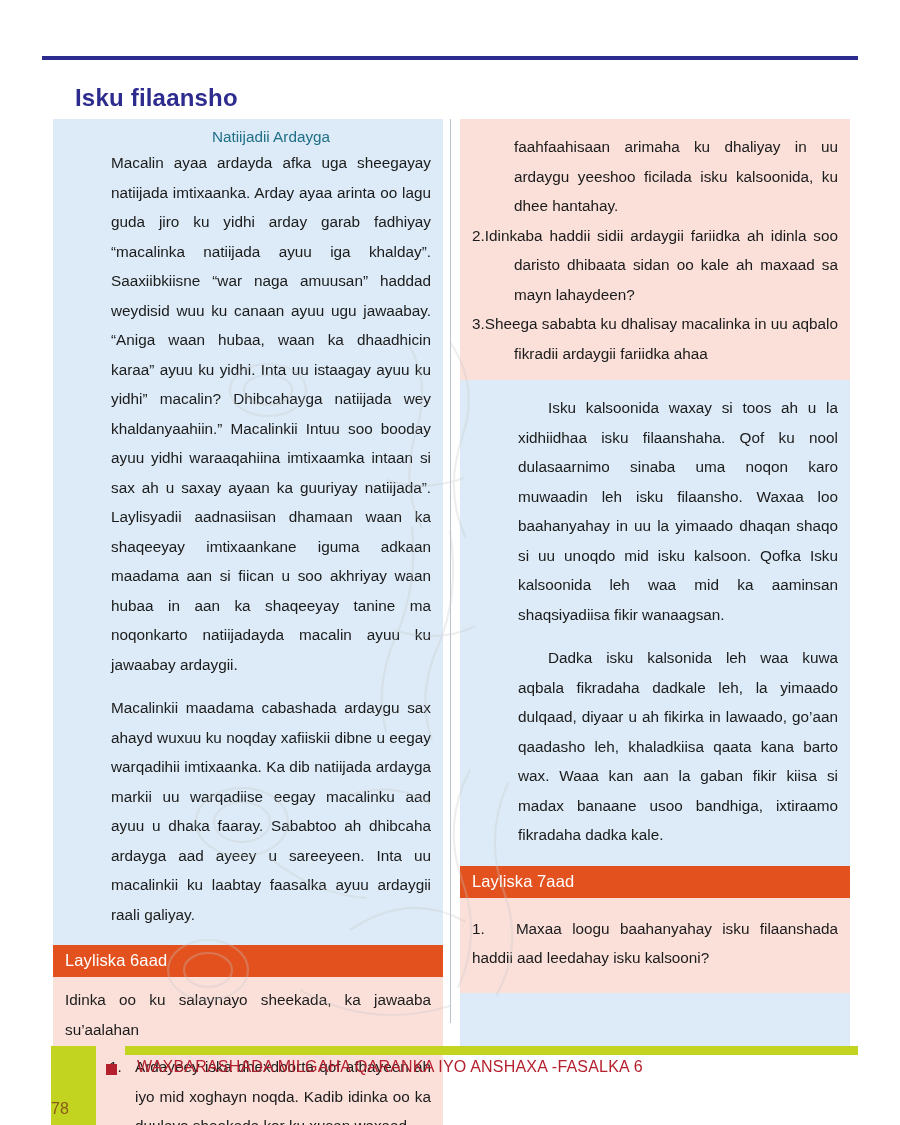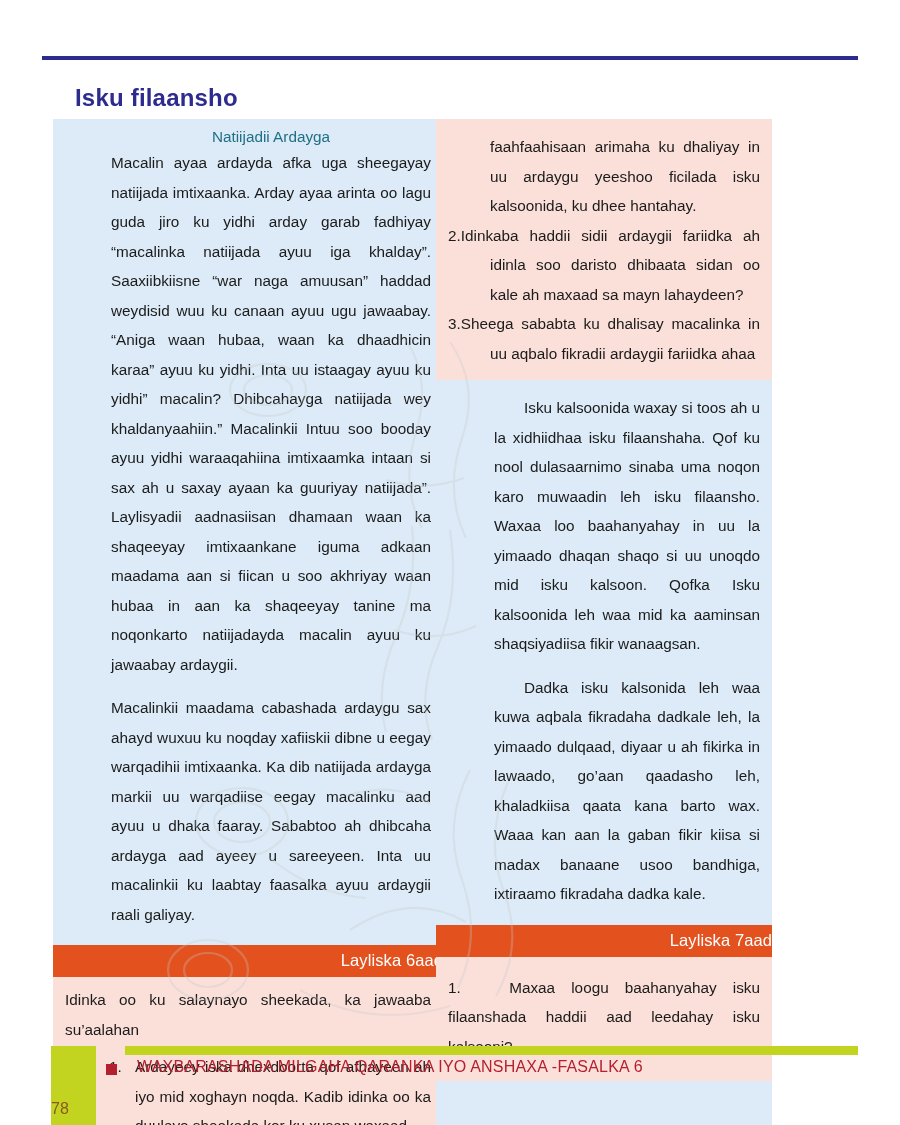--- a/index.html
+++ b/index.html
@@ -54,23 +54,23 @@
   
   .col-left {
     position: absolute;
     left: 53px;
     top: 119px;
     width: 390px;
     height: 904px;
   }
   .col-right {
     position: absolute;
-    left: 436px;
+    left: 460px;
     top: 119px;
-    width: 336px;
+    width: 390px;
     height: 904px;
   }
   .col-divider {
     position: absolute;
     left: 450px;
     top: 119px;
     width: 1px;
     height: 904px;
     background: #b9c3cc;
   }
@@ -99,23 +99,23 @@
     padding: 9px 0 2px 0;
     font-size: 15.3px;
     color: #1f6f86;
     text-align: center;
   }
 
   
   .exercise-bar {
     background: #e2511e;
     color: #ffffff;
-    text-align: right;
+    text-align: left;
     font-size: 16.5px;
-    padding: 6px 0 7px 0;
+    padding: 6px 0 7px 12px;
     letter-spacing: 0.1px;
   }
 
   .list-ol {
     margin: 0;
     padding: 0 0 0 44px;
     list-style: none;
   }
   .list-ol li {
     position: relative;

